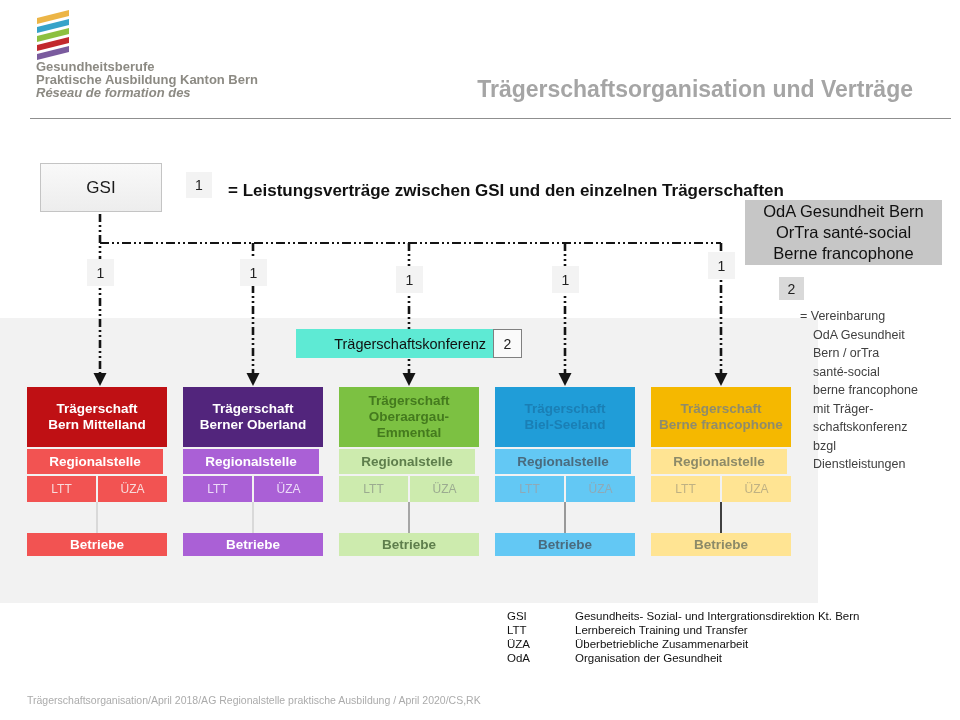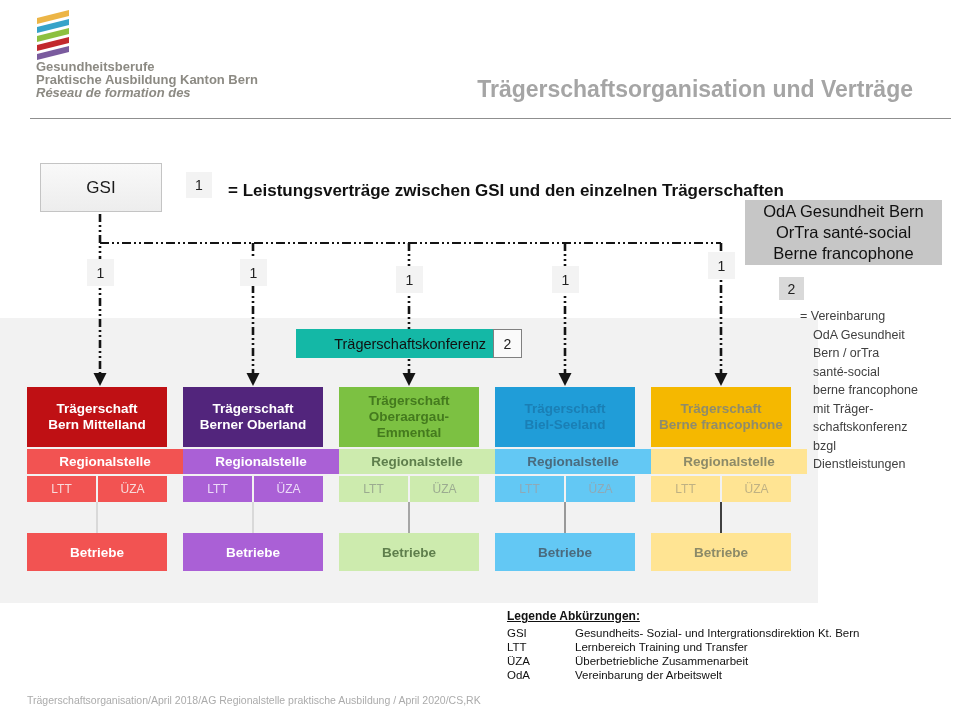--- a/index.html
+++ b/index.html
@@ -24,36 +24,36 @@
     font-size:14px;color:#222;z-index:3;}
   .badge-legend1{left:186px;top:172px;width:26px;height:26px;}
   .legend1-text{position:absolute;left:228px;top:181px;font-size:17px;color:#111;z-index:3;font-weight:bold;}
   .oda-box{position:absolute;left:745px;top:200px;width:197px;height:65px;background:#C6C6C6;
     display:flex;align-items:center;justify-content:center;text-align:center;
     font-size:16.5px;font-weight:normal;color:#111;line-height:21px;white-space:pre-line;z-index:3;}
   .badge-legend2{left:779px;top:277px;width:25px;height:23px;background:#D9D9D9;}
   .legend2-text{position:absolute;left:800px;top:278px;width:148px;font-size:12.5px;color:#404040;
     line-height:18.5px;white-space:pre-line;padding-left:13px;text-indent:-13px;z-index:3;margin-top:29px;}
   
-  .konferenz{position:absolute;left:296px;top:329px;width:197px;height:29px;background:#14b8a6;
+  .konferenz{position:absolute;left:296px;top:329px;width:197px;height:29px;background:#5eead4;
     display:flex;align-items:center;justify-content:flex-end;padding-right:7px;box-sizing:border-box;
     font-size:14.5px;color:#111;z-index:3;}
   .konferenz-badge{left:493px;top:329px;width:29px;height:29px;background:#FAFAFA;border:1px solid #808080;box-sizing:border-box;}
   .line-badge{width:27px;height:27px;font-size:14px;}
   
   .column{position:absolute;top:387px;width:140px;height:181px;z-index:3;}
   .col-header{height:60px;background:var(--hbg);color:var(--htx);font-weight:bold;font-size:13.5px;
     display:flex;align-items:center;justify-content:center;text-align:center;line-height:16px;white-space:pre-line;}
-  .col-regio{position:absolute;left:0;top:62px;width:156px;height:25px;background:var(--cbg);color:var(--ctx);
+  .col-regio{position:absolute;left:0;top:62px;width:136px;height:25px;background:var(--cbg);color:var(--ctx);
     font-weight:bold;font-size:13.5px;display:flex;align-items:center;justify-content:center;}
   .col-split{position:absolute;left:0;top:89px;width:140px;height:26px;display:flex;gap:2px;}
   .col-split div{width:69px;background:var(--cbg);color:var(--stx);font-size:12px;
     display:flex;align-items:center;justify-content:center;}
   .col-line{position:absolute;left:69px;top:115px;width:2px;height:31px;background:var(--line);}
-  .col-betriebe{position:absolute;left:0;top:146px;width:140px;height:38px;background:var(--cbg);color:var(--ctx);
+  .col-betriebe{position:absolute;left:0;top:146px;width:140px;height:23px;background:var(--cbg);color:var(--ctx);
     font-weight:bold;font-size:13.5px;display:flex;align-items:center;justify-content:center;}
   
   .abbr-block{position:absolute;left:507px;top:609px;font-size:11.5px;color:#111;z-index:3;}
   .abbr-title{font-size:12px;font-weight:bold;text-decoration:underline;margin-bottom:3px;}
   .abbr-row{display:flex;line-height:14px;}
   .abbr-row .abbr{width:68px;}
   .footer-text{position:absolute;left:27px;top:694px;font-size:10.5px;color:#ABABAB;z-index:3;}
 </style>
 </head>
 <body>
@@ -181,34 +181,33 @@
     <div class="col-regio">Regionalstelle</div>
     <div class="col-split">
       <div>LTT</div>
       <div>ÜZA</div>
     </div>
     <div class="col-line"></div>
     <div class="col-betriebe">Betriebe</div>
   </div>
 
   <div class="abbr-block">
-    <div class="abbr-title">Legende Abkürzungen:</div>
     <div class="abbr-row">
       <span class="abbr">GSI</span>
       <span>Gesundheits- Sozial- und Intergrationsdirektion Kt. Bern</span>
     </div>
     <div class="abbr-row">
       <span class="abbr">LTT</span>
       <span>Lernbereich Training und Transfer</span>
     </div>
     <div class="abbr-row">
       <span class="abbr">ÜZA</span>
       <span>Überbetriebliche Zusammenarbeit</span>
     </div>
     <div class="abbr-row">
       <span class="abbr">OdA</span>
-      <span>Vereinbarung der Arbeitswelt</span>
+      <span>Organisation der Gesundheit</span>
     </div>
   </div>
 
   <div class="footer-text">Trägerschaftsorganisation/April 2018/AG Regionalstelle praktische Ausbildung / April 2020/CS,RK</div>
 
 </div>
 
 </body></html>

